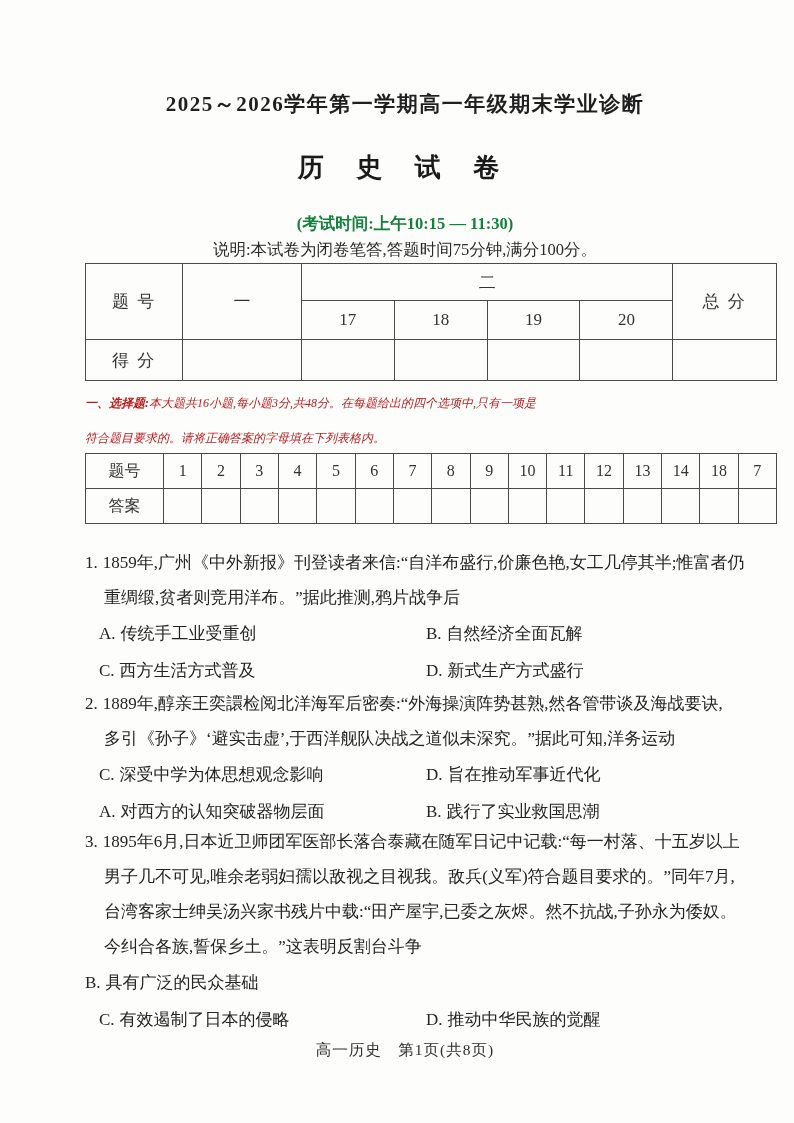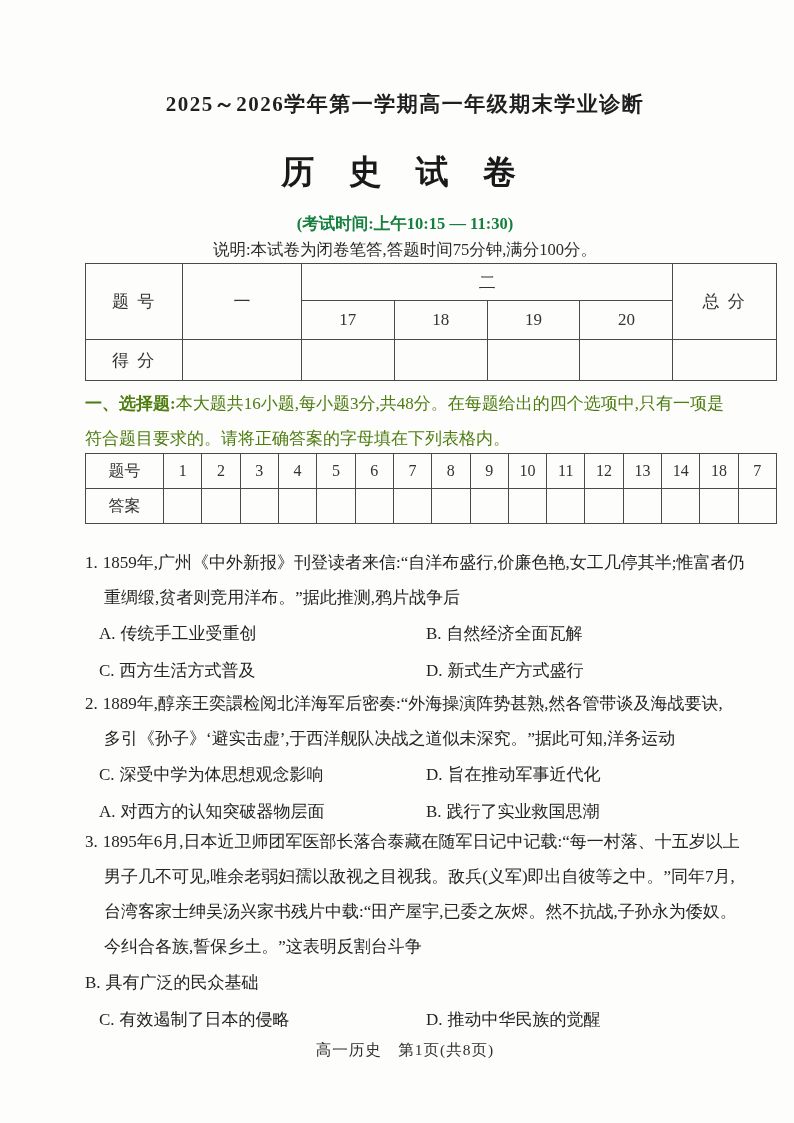--- a/index.html
+++ b/index.html
@@ -23,21 +23,21 @@
   .session-title {
     top: 90px;
     font-size: 21px;
     font-weight: 600;
     letter-spacing: 1.5px;
     color: #1f1f1f;
     white-space: nowrap;
   }
   .subject-title {
     top: 150px;
-    font-size: 33px;
+    font-size: 26px;
     font-weight: 700;
     letter-spacing: 13px;
     color: #1a1a1a;
   }
   .exam-time {
     top: 213px;
     font-size: 16.5px;
     font-weight: 600;
     color: #15803d;
   }
@@ -57,23 +57,24 @@
     padding: 0;
   }
   .score-table-wrap { top: 263px; }
   .score-table tr.r1 td { height: 36px; }
   .score-table tr.r2 td { height: 38px; }
   .score-table tr.r3 td { height: 40px; }
   .score-table td.lbl { letter-spacing: 2px; }
 
   .intro {
     top: 386px;
-    font-size: 17px;
+    font-size: 12px;
     line-height: 34px;
-    color: #4d7c0f;
+    color: #b91c1c;
+    font-style: italic;
   }
   .intro .bold { font-weight: 700; }
 
   .answer-table-wrap { top: 453px; }
   .answer-table td { height: 34px; font-size: 16px; }
   .answer-table td.lbl { font-size: 16px; }
 
   .question { font-size: 17px; color: #242424; }
   .q1 { top: 545px; }
   .q2 { top: 686px; }
@@ -217,21 +218,21 @@
       <div class="opt-right"><span class="opt-label">D.</span><span>旨在推动军事近代化</span></div>
     </div>
     <div class="opt-row">
       <div class="opt-left"><span class="opt-label">A.</span><span>对西方的认知突破器物层面</span></div>
       <div class="opt-right"><span class="opt-label">B.</span><span>践行了实业救国思潮</span></div>
     </div>
   </div>
 
   <div class="abs question q3">
     <div class="q-line"><span class="q-num">3.</span><span>1895年6月,日本近卫师团军医部长落合泰藏在随军日记中记载:“每一村落、十五岁以上</span></div>
-    <div class="q-line cont">男子几不可见,唯余老弱妇孺以敌视之目视我。敌兵(义军)即出自彼等之中。”同年7月,</div>
+    <div class="q-line cont">男子几不可见,唯余老弱妇孺以敌视之目视我。敌兵(义军)符合题目要求的。”同年7月,</div>
     <div class="q-line cont">台湾客家士绅吴汤兴家书残片中载:“田产屋宇,已委之灰烬。然不抗战,子孙永为倭奴。</div>
     <div class="q-line cont">今纠合各族,誓保乡土。”这表明反割台斗争</div>
     <div class="opt-row">
       <div class="opt-right"><span class="opt-label">B.</span><span>具有广泛的民众基础</span></div>
     </div>
     <div class="opt-row">
       <div class="opt-left"><span class="opt-label">C.</span><span>有效遏制了日本的侵略</span></div>
       <div class="opt-right"><span class="opt-label">D.</span><span>推动中华民族的觉醒</span></div>
     </div>
   </div>

